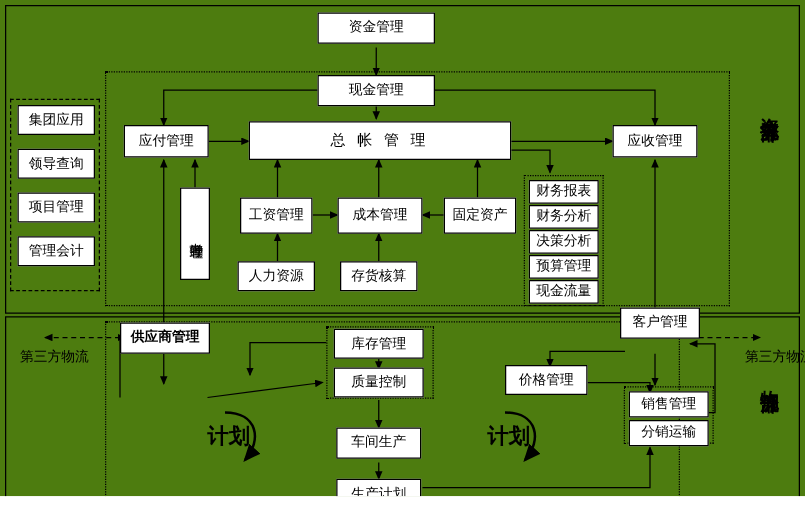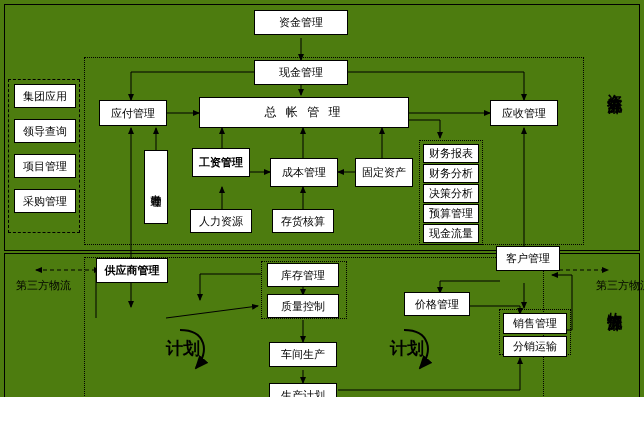--- a/index.html
+++ b/index.html
@@ -182,28 +182,28 @@
   <div class="box" style="left:14px;top:84px;width:62px;height:24px;">
       <span>集团应用</span>
     </div>
   <div class="box" style="left:14px;top:119px;width:62px;height:24px;">
       <span>领导查询</span>
     </div>
   <div class="box" style="left:14px;top:154px;width:62px;height:24px;">
       <span>项目管理</span>
     </div>
   <div class="box" style="left:14px;top:189px;width:62px;height:24px;">
-      <span>采购管理</span>
+      <span>管理会计</span>
     </div>
 
   <div class="box vbox" style="left:144px;top:150px;width:24px;height:74px;">
       <span>考勤管理</span>
     </div>
 
-  <div class="box" style="left:192px;top:148px;width:58px;height:29px;font-weight:bold;">
+  <div class="box" style="left:192px;top:158px;width:58px;height:29px;">
       <span>工资管理</span>
     </div>
   <div class="box" style="left:270px;top:158px;width:68px;height:29px;">
       <span>成本管理</span>
     </div>
   <div class="box" style="left:355px;top:158px;width:58px;height:29px;">
       <span>固定资产</span>
     </div>
 
   <div class="box" style="left:272px;top:209px;width:62px;height:24px;">

